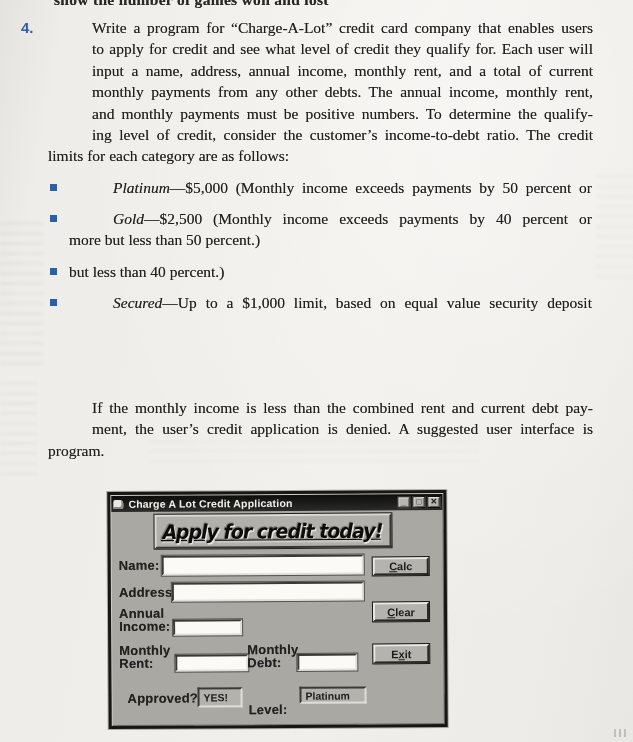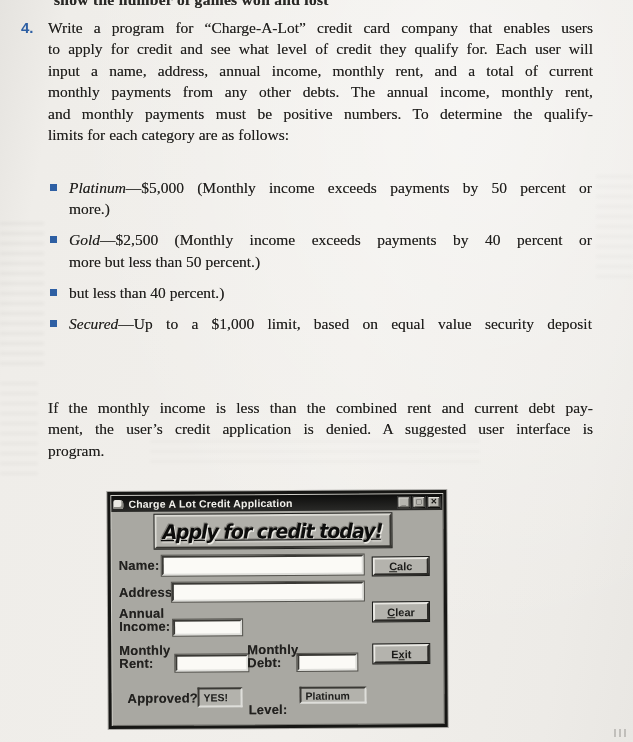--- a/index.html
+++ b/index.html
@@ -27,21 +27,21 @@
     letter-spacing:.3px; color:#2a2927;
   }
   
   .exnum{
     position:absolute; left:21px; top:19px;
     font-family:"Liberation Sans", sans-serif; font-weight:bold; font-size:15px;
   }
   .col{ position:absolute; left:48px; width:545px; font-size:15.5px; line-height:21.4px; }
   .p1{ top:17px; }
   .p2{ top:397px; }
-  .jline{ text-align:justify; text-align-last:justify; }
+  .jline{ text-align:justify; text-align-last:justify;margin-left:44px; }
   .lline{ text-align:left; }
   .bullets{ position:absolute; left:69px; top:177px; width:523px; font-size:15.5px; line-height:21.2px; }
   .bullet{ position:relative; margin-bottom:10px; }
   .bullet .sq{ position:absolute; left:-19px; top:7px; width:7px; height:7px; }
   .term{ font-style:italic; }
   .it{ font-style:italic; }
   
   .dialog{
     position:absolute; left:108px; top:491px; width:333px; height:231px;
     background:#a9a8a2;
@@ -126,28 +126,28 @@
   <div class="topclip ink">show the number of games won and lost</div>
 
   <span class="exnum" style="color:#2e5fa3;">4.</span>
 
   <div class="col p1 ink">
     <div class="jline">Write a program for “Charge-A-Lot” credit card company that enables users</div>
     <div class="jline">to apply for credit and see what level of credit they qualify for. Each user will</div>
     <div class="jline">input a name, address, annual income, monthly rent, and a total of current</div>
     <div class="jline">monthly payments from any other debts. The annual income, monthly rent,</div>
     <div class="jline">and monthly payments must be positive numbers. To determine the qualify-</div>
+    <div class="jline">ing level of credit, consider the customer’s income-to-debt ratio. The credit</div>
     <div class="lline">limits for each category are as follows:</div>
   </div>
 
   <div class="bullets ink">
     <div class="bullet">
       <span class="sq" style="background:#2e5fa3;"></span>
       <div class="jline"><span class="term">Platinum</span><span>—$5,000 (Monthly income exceeds payments by 50 percent or</span></div>
-      <div class="lline">more.)</div>
     </div>
     <div class="bullet">
       <span class="sq" style="background:#2e5fa3;"></span>
       <div class="jline"><span class="term">Gold</span><span>—$2,500 (Monthly income exceeds payments by 40 percent or</span></div>
       <div class="lline">more but less than 50 percent.)</div>
     </div>
     <div class="bullet">
       <span class="sq" style="background:#2e5fa3;"></span>
       <div class="lline">but less than 40 percent.)</div>
     </div>

